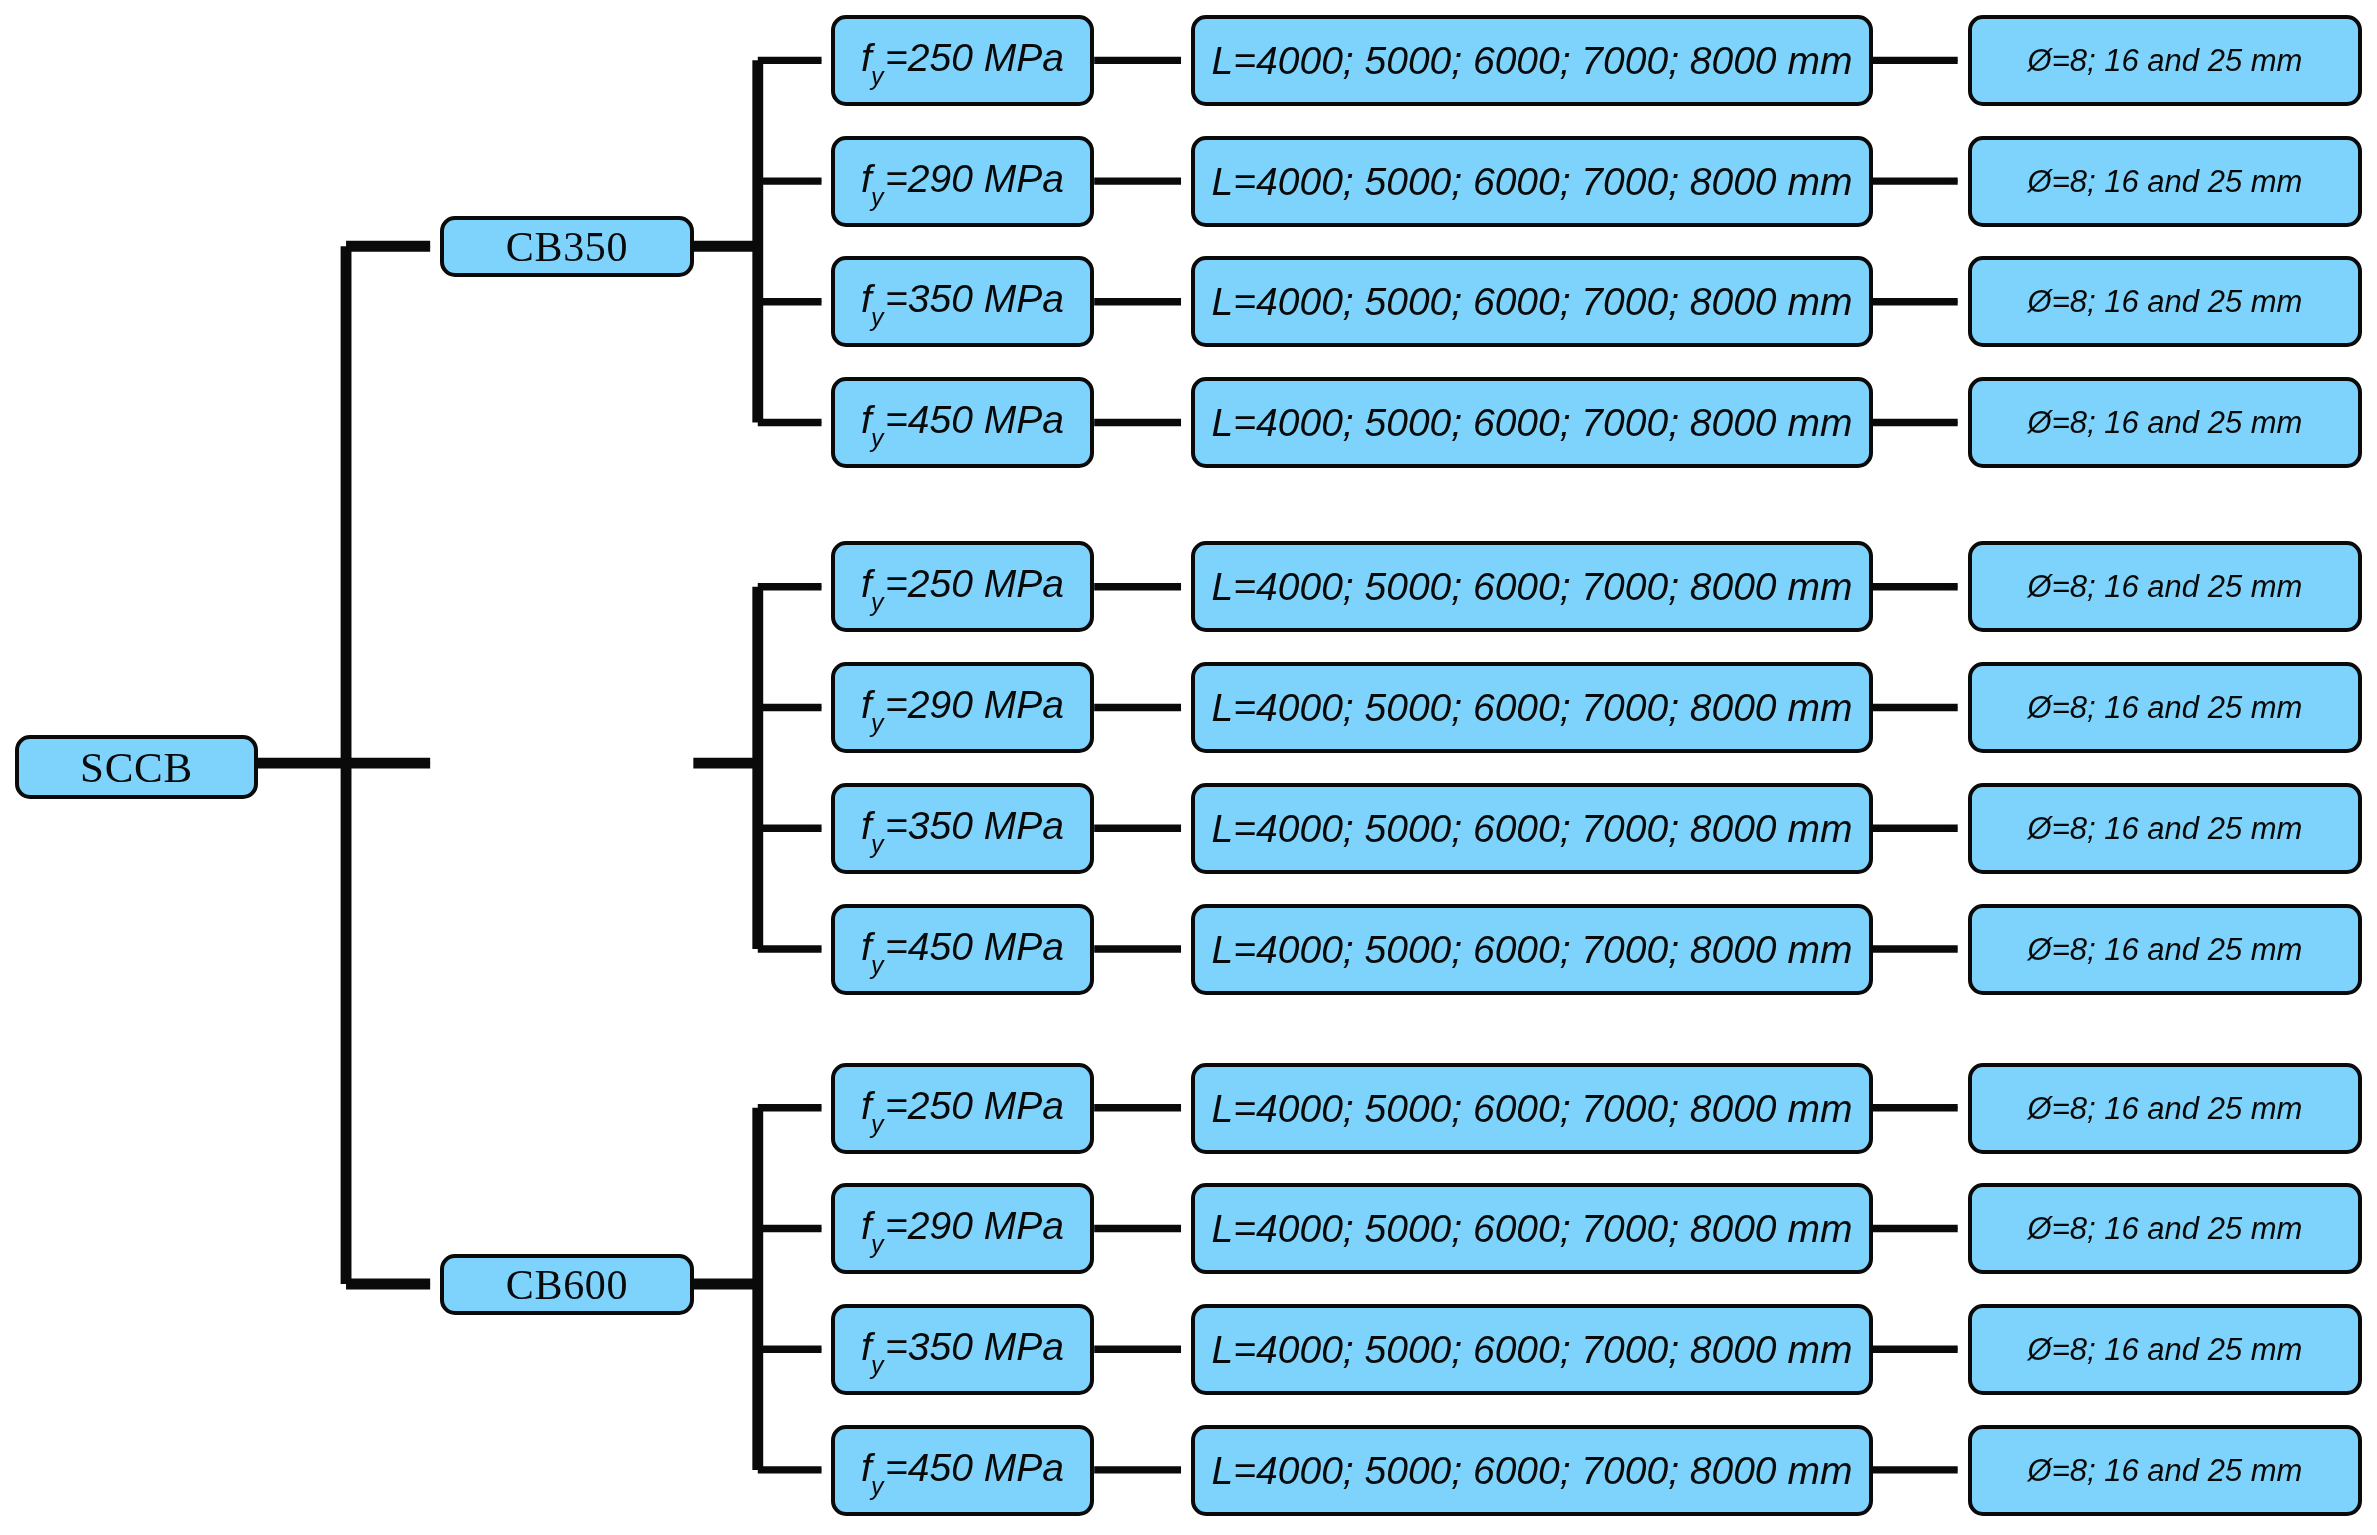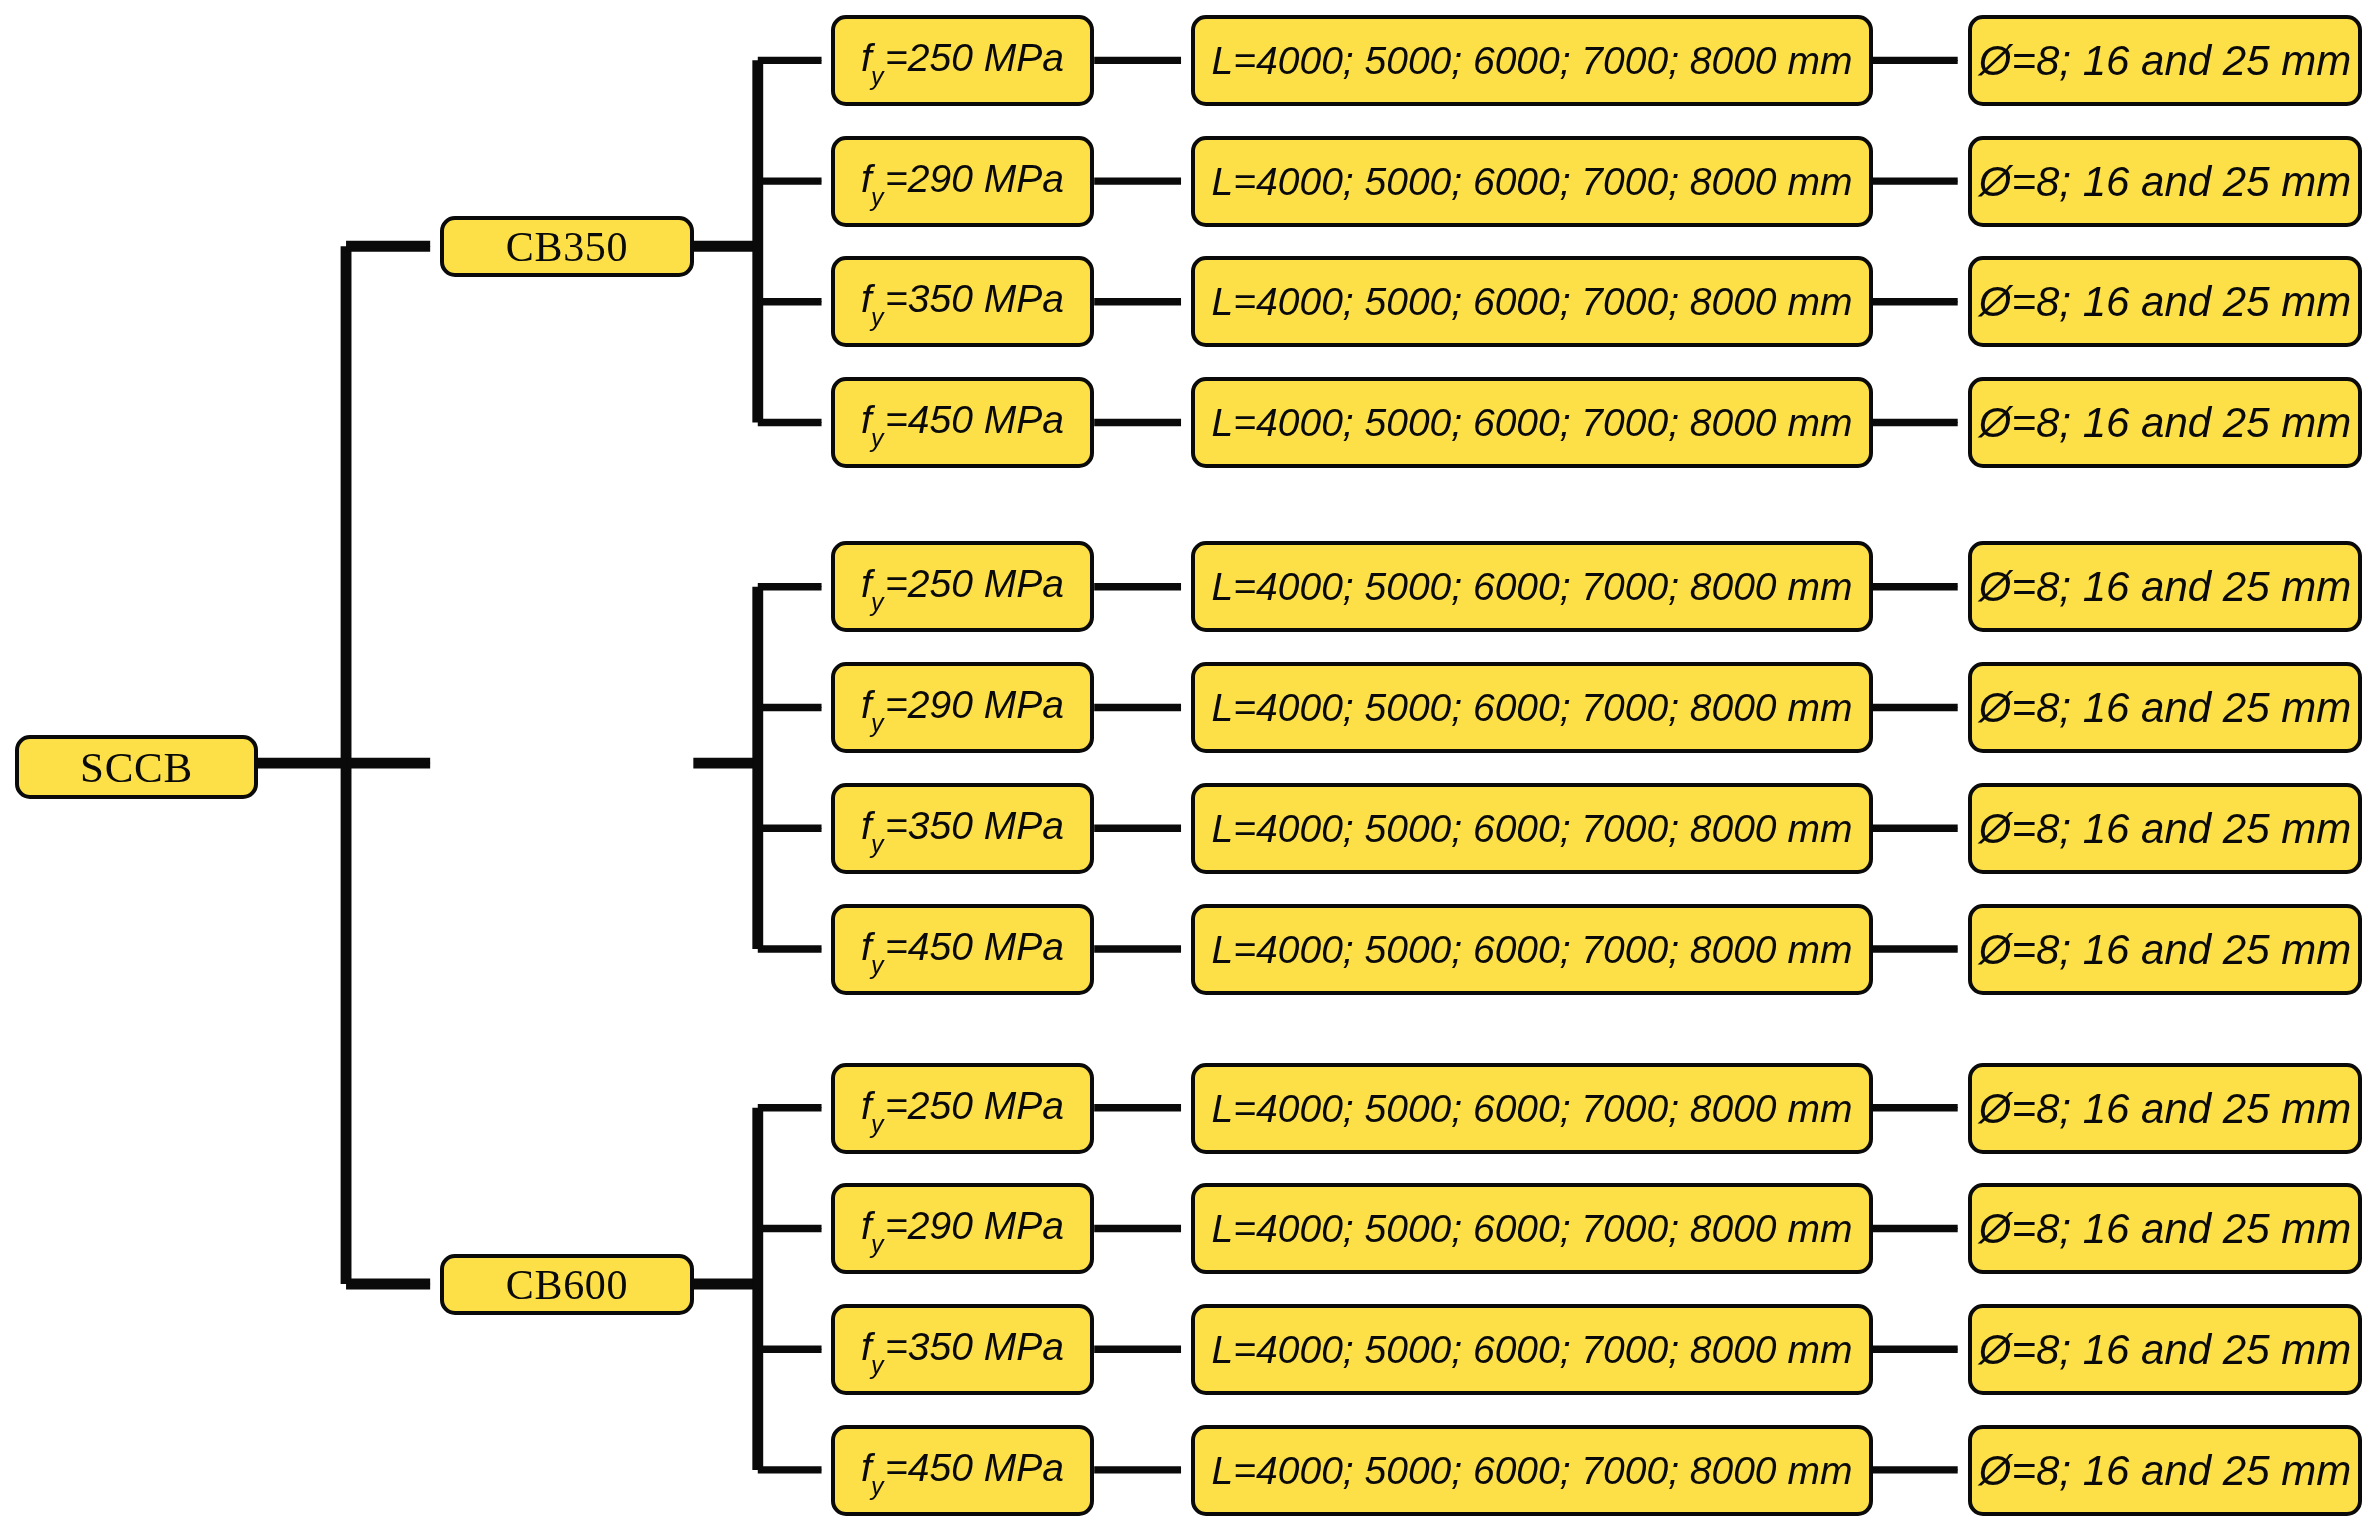--- a/index.html
+++ b/index.html
@@ -19,21 +19,21 @@
     position: absolute;
     left: 0;
     top: 0;
     width: 2377px;
     height: 1535px;
     pointer-events: none;
   }
   .node {
     position: absolute;
     box-sizing: border-box;
-    background: #fde047;
+    background: #7dd3fc;
     border: 4.7px solid #0a0a0a;
     border-radius: 15px;
     display: flex;
     align-items: center;
     justify-content: center;
     text-align: center;
     color: #0a0a0a;
     line-height: 1;
     white-space: nowrap;
   }
@@ -55,21 +55,21 @@
   }
   .node-len {
     font-family: Liberation Sans, sans-serif;
     font-style: italic;
     font-size: 39px;
     text-align: right;
   }
   .node-dia {
     font-family: "Liberation Sans", sans-serif;
     font-style: italic;
-    font-size: 42px;
+    font-size: 31px;
   }
   .fy-var {
     font-style: italic;
     padding-right: 0.7px;
   }
   .fy-sub {
     font-style: italic;
     font-size: 0.64em;
     vertical-align: sub;
     position: relative;

